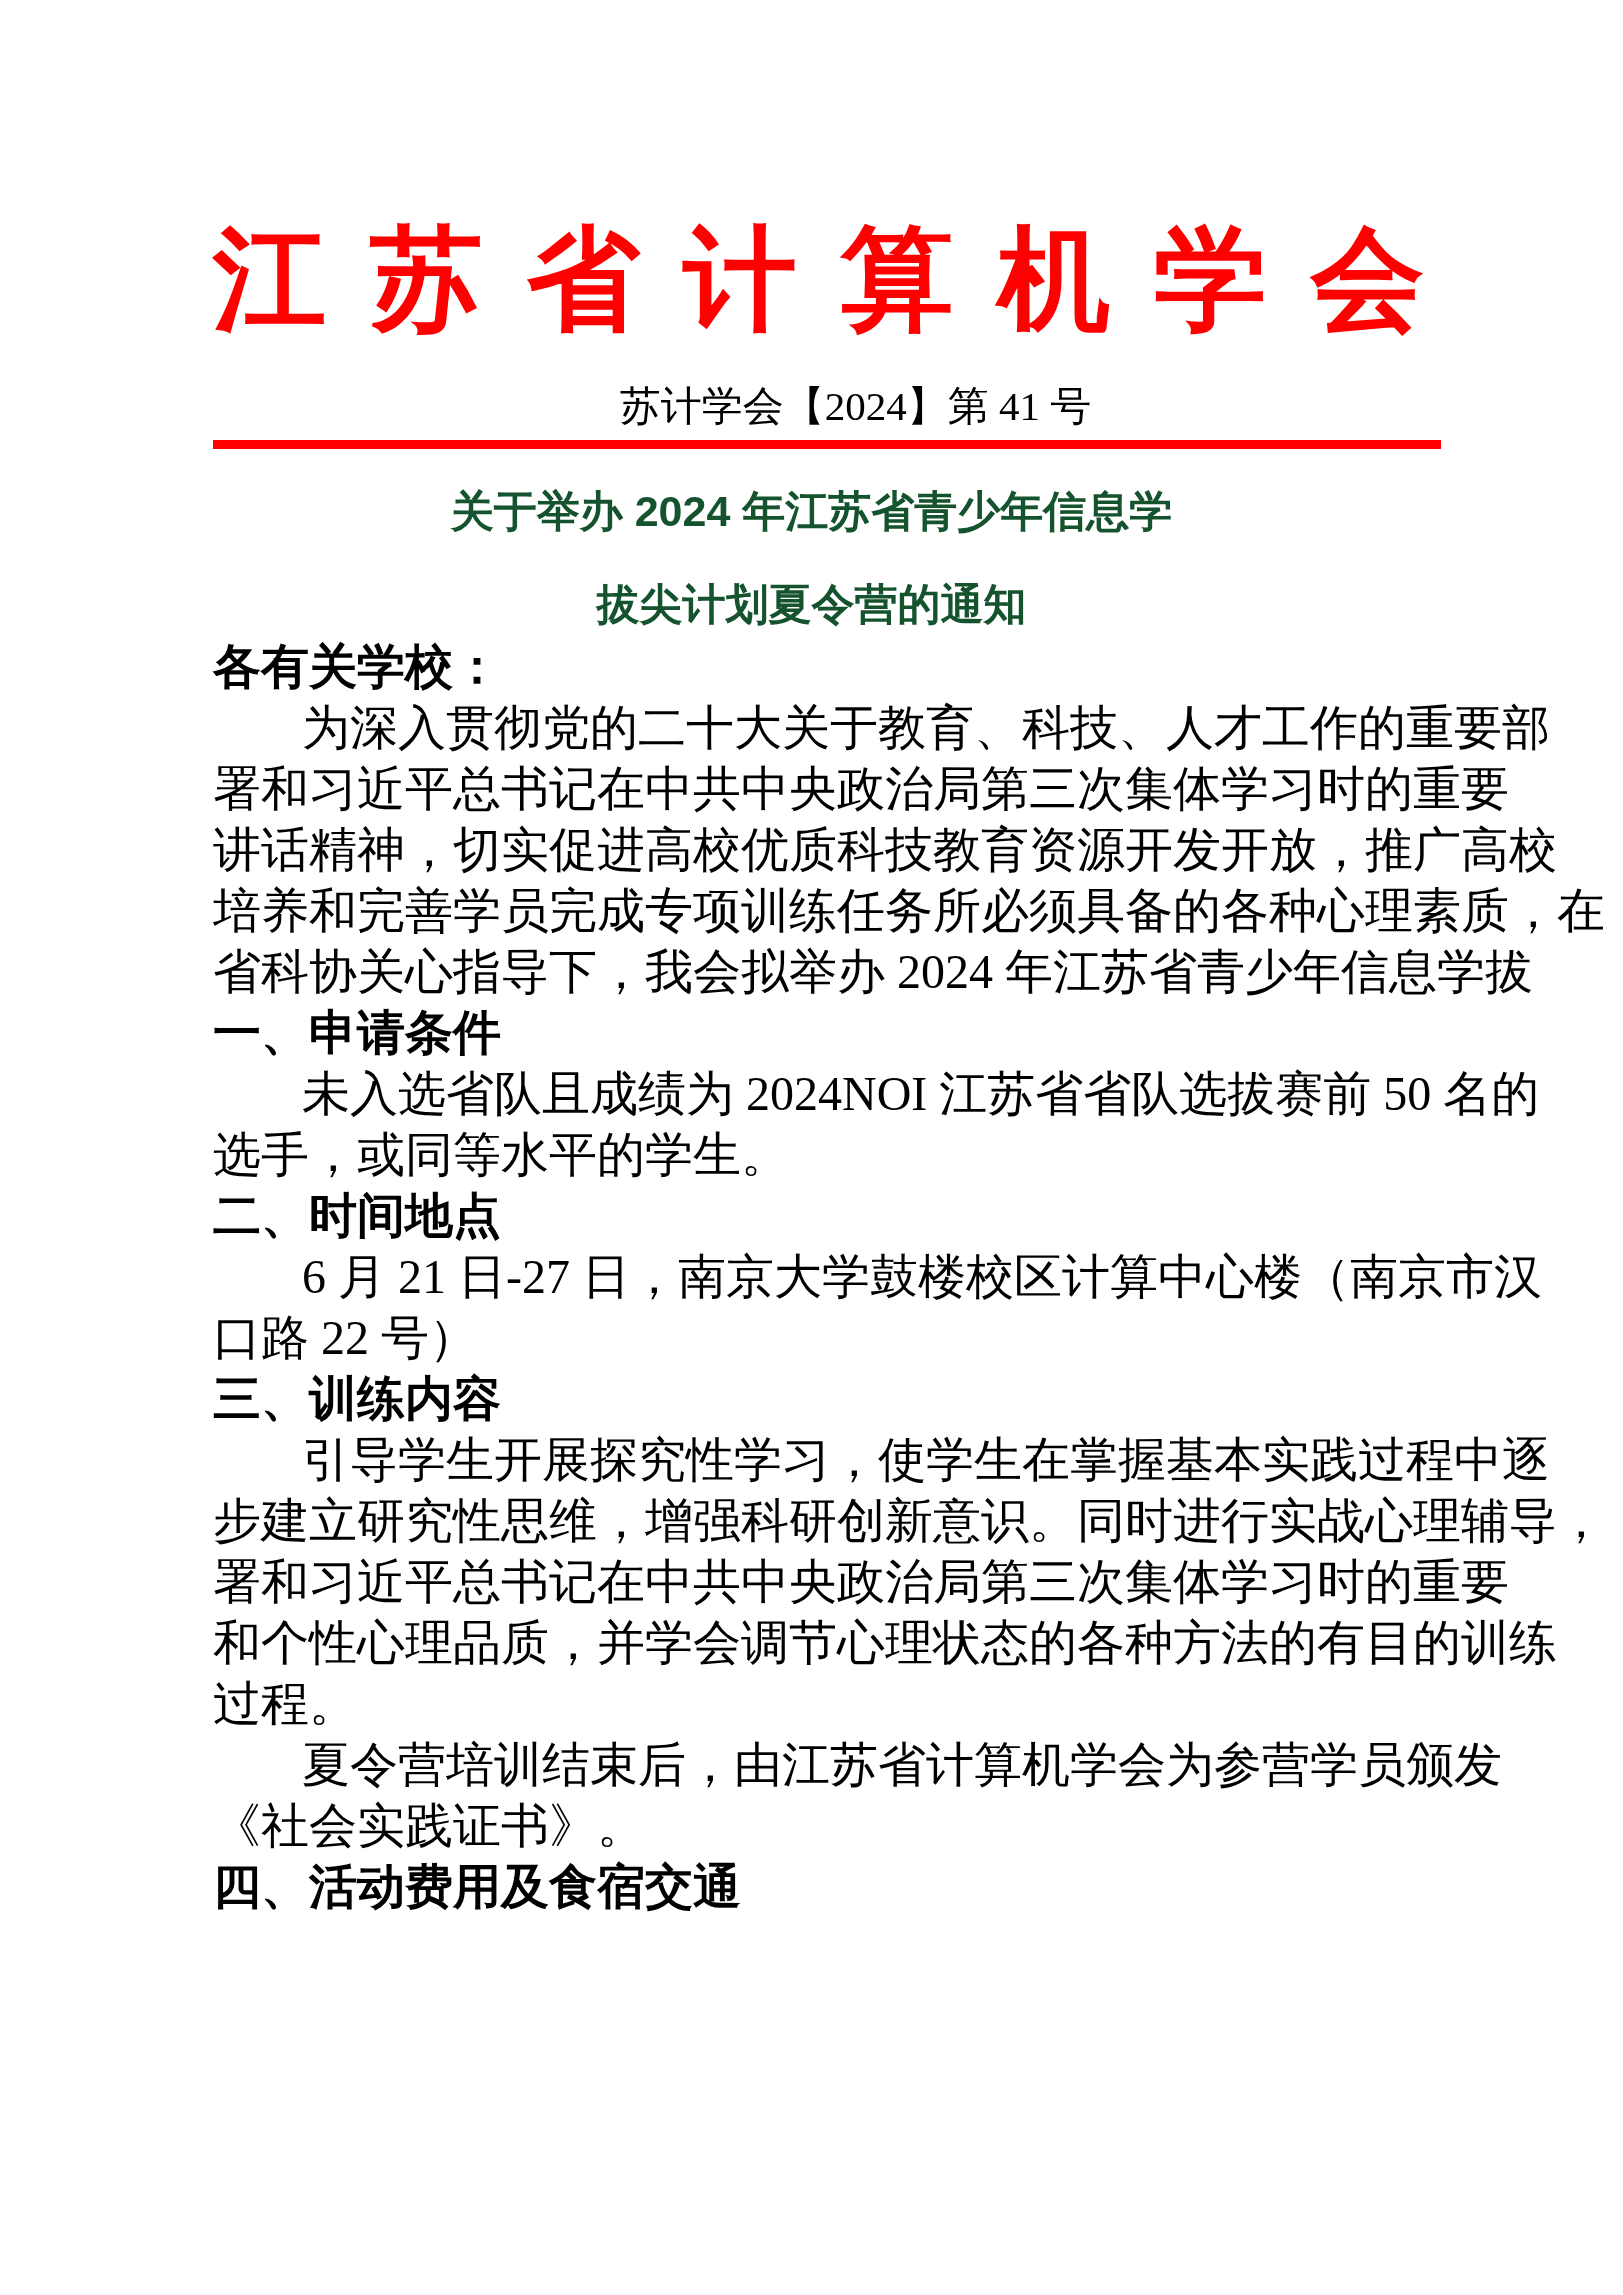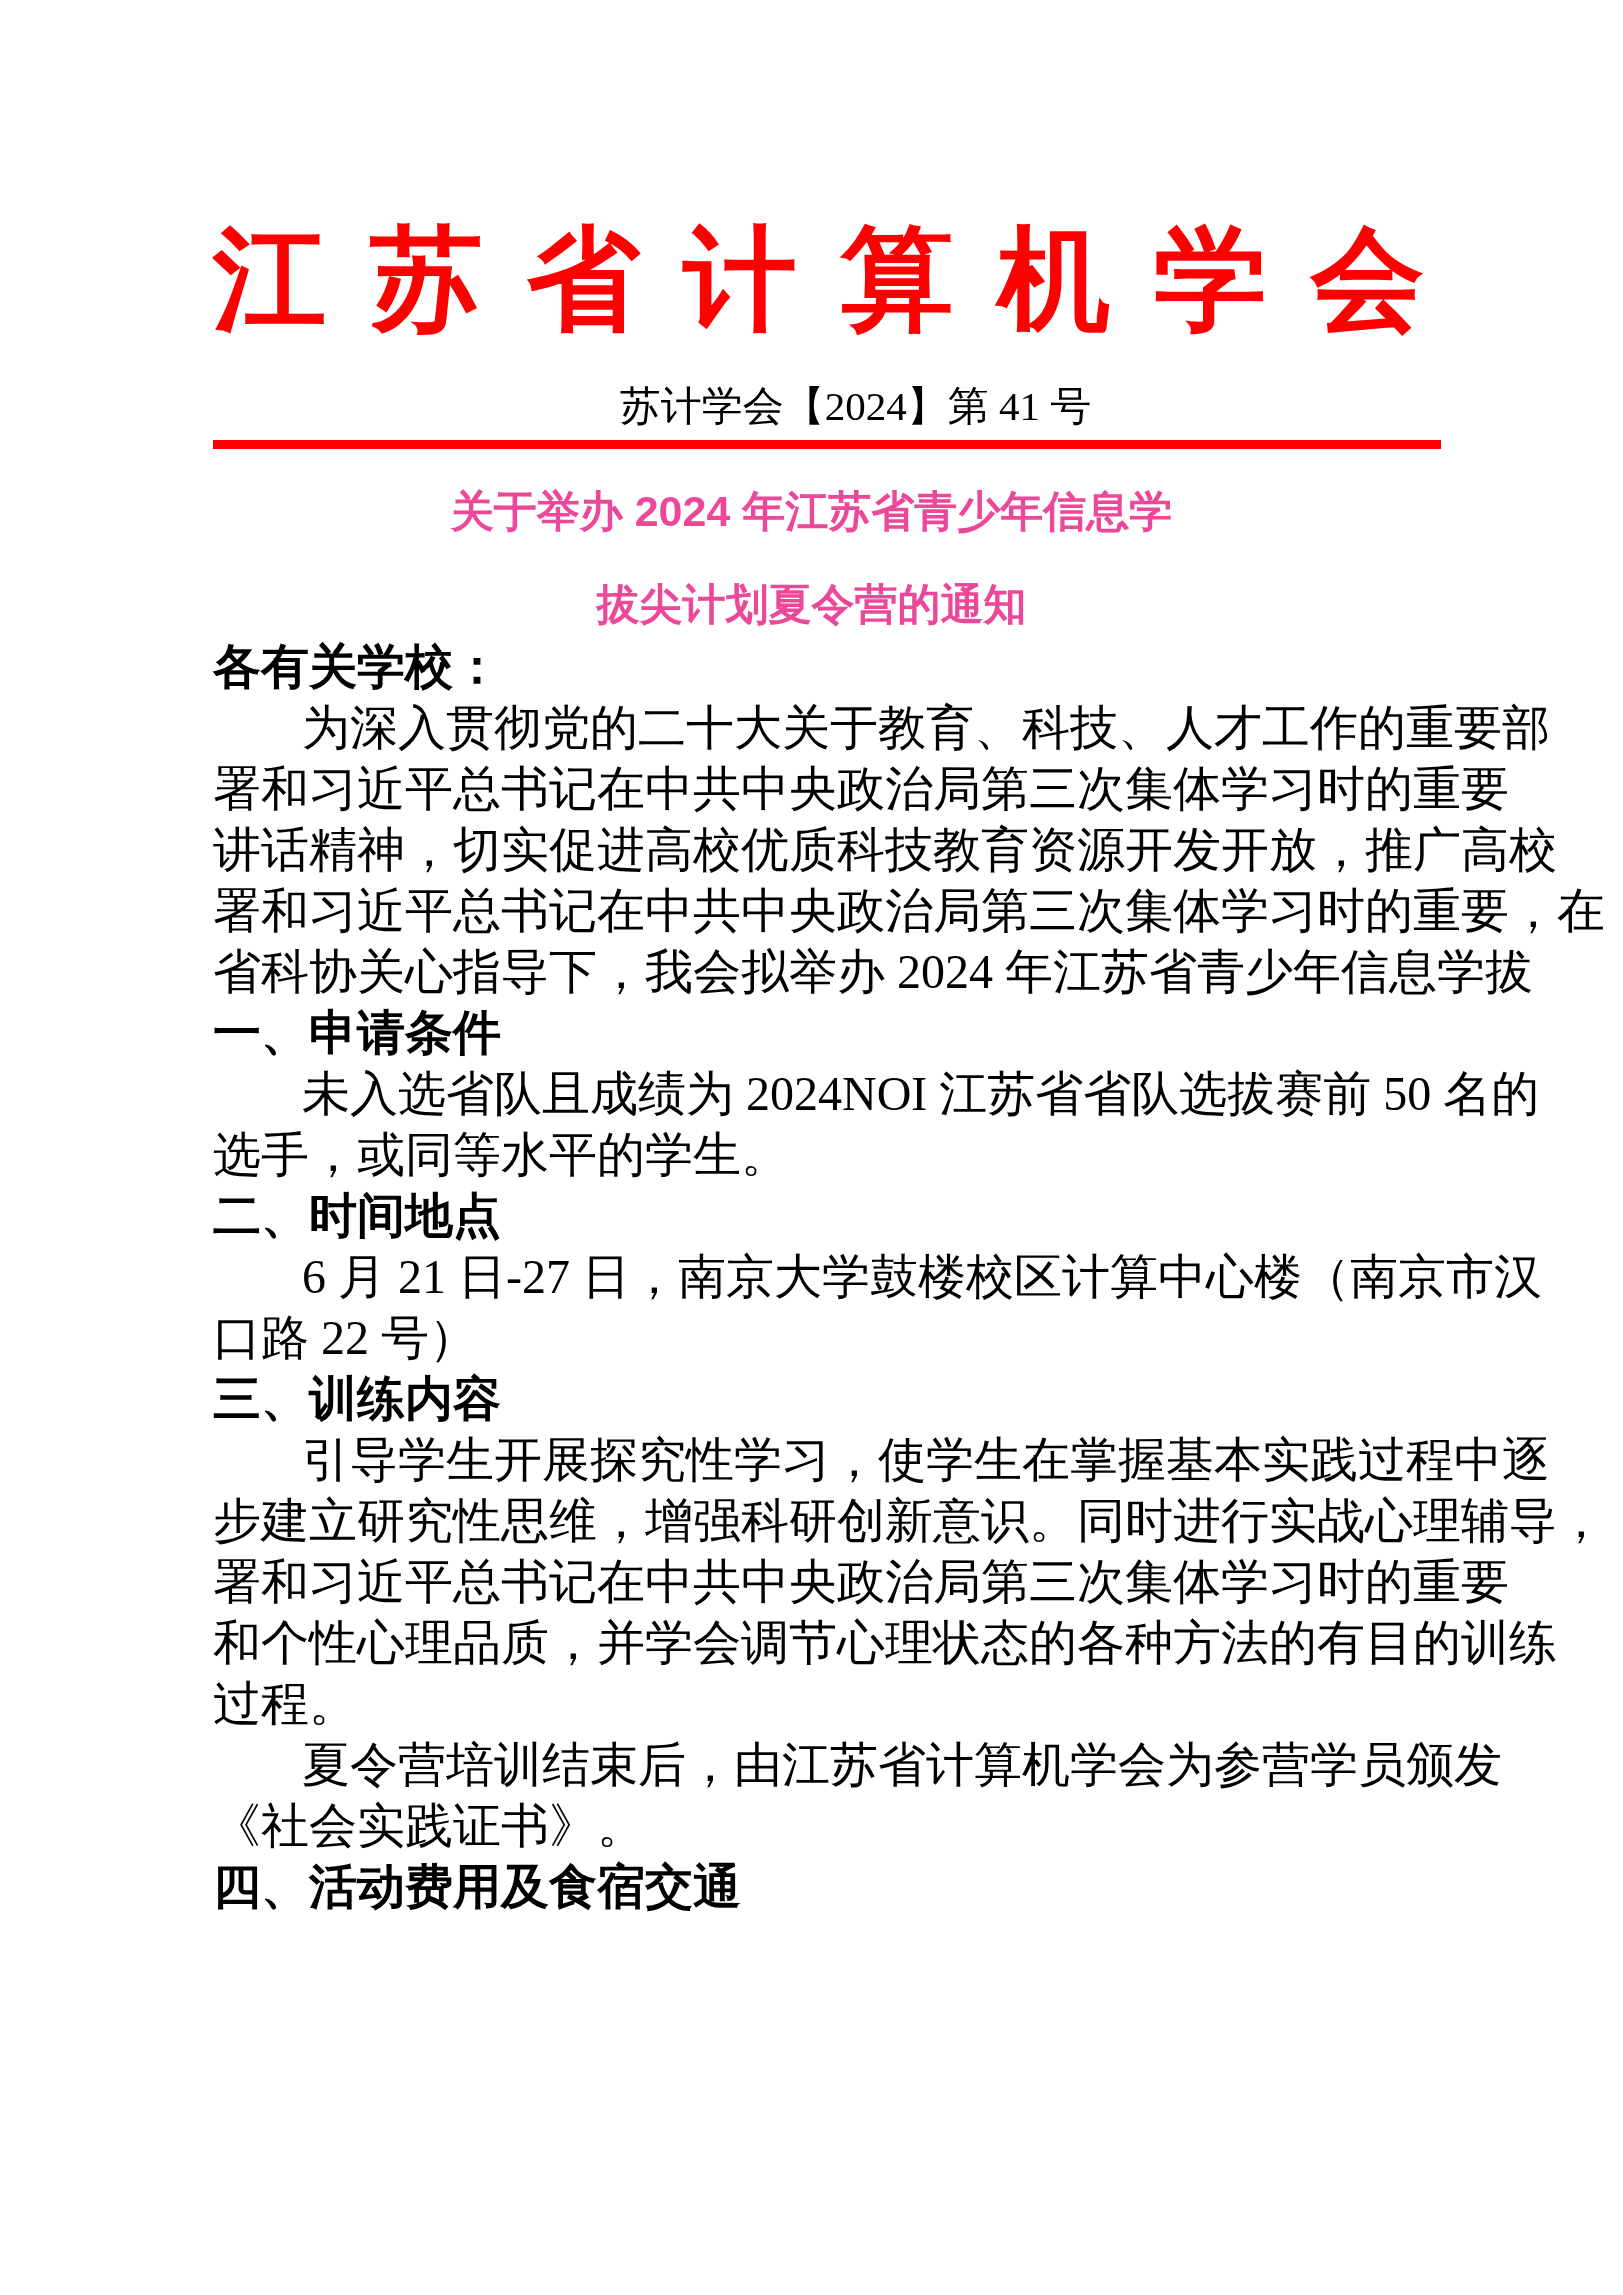--- a/index.html
+++ b/index.html
@@ -28,21 +28,21 @@
   }
 
   
   .red-rule{
     position:absolute;left:213px;top:440px;width:1228px;height:9.2px;
   }
 
   
   .doc-title{
     position:absolute;left:0;width:1623px;text-align:center;
-    font-size:43px;line-height:48px;font-weight:bold;color:#ec4899;
+    font-size:43px;line-height:48px;font-weight:bold;color:#14532d;
     font-family:"Liberation Sans","DejaVu Sans",sans-serif;
   }
   .doc-title.l1{top:487px;}
   .doc-title.l2{top:580px;}
 
   
   .body-block{
     position:absolute;left:213px;top:636px;width:1204px;
   }
   .body-line{
@@ -78,21 +78,21 @@
 
   <div class="doc-title l1">关于举办 2024 年江苏省青少年信息学</div>
 
   <div class="doc-title l2">拔尖计划夏令营的通知</div>
 
   <div class="body-block">
       <div class="body-line bl-salutation">各有关学校：</div>
       <div class="body-line bl-first">为深入贯彻党的二十大关于教育、科技、人才工作的重要部</div>
       <div class="body-line bl-mid">署和习近平总书记在中共中央政治局第三次集体学习时的重要</div>
       <div class="body-line bl-mid">讲话精神，切实促进高校优质科技教育资源开发开放，推广高校</div>
-      <div class="body-line bl-mid">署和习近平总书记在中共中央政治局第三次集体学习时的重要，在</div>
+      <div class="body-line bl-mid">培养和完善学员完成专项训练任务所必须具备的各种心理素质，在</div>
       <div class="body-line bl-mid">省科协关心指导下，我会拟举办 2024 年江苏省青少年信息学拔</div>
       <div class="body-line bl-heading">一、申请条件</div>
       <div class="body-line bl-first">未入选省队且成绩为 2024NOI 江苏省省队选拔赛前 50 名的</div>
       <div class="body-line bl-last">选手，或同等水平的学生。</div>
       <div class="body-line bl-heading">二、时间地点</div>
       <div class="body-line bl-first">6 月 21 日-27 日，南京大学鼓楼校区计算中心楼（南京市汉</div>
       <div class="body-line bl-last">口路 22 号）</div>
       <div class="body-line bl-heading">三、训练内容</div>
       <div class="body-line bl-first">引导学生开展探究性学习，使学生在掌握基本实践过程中逐</div>
       <div class="body-line bl-mid">步建立研究性思维，增强科研创新意识。同时进行实战心理辅导，</div>

